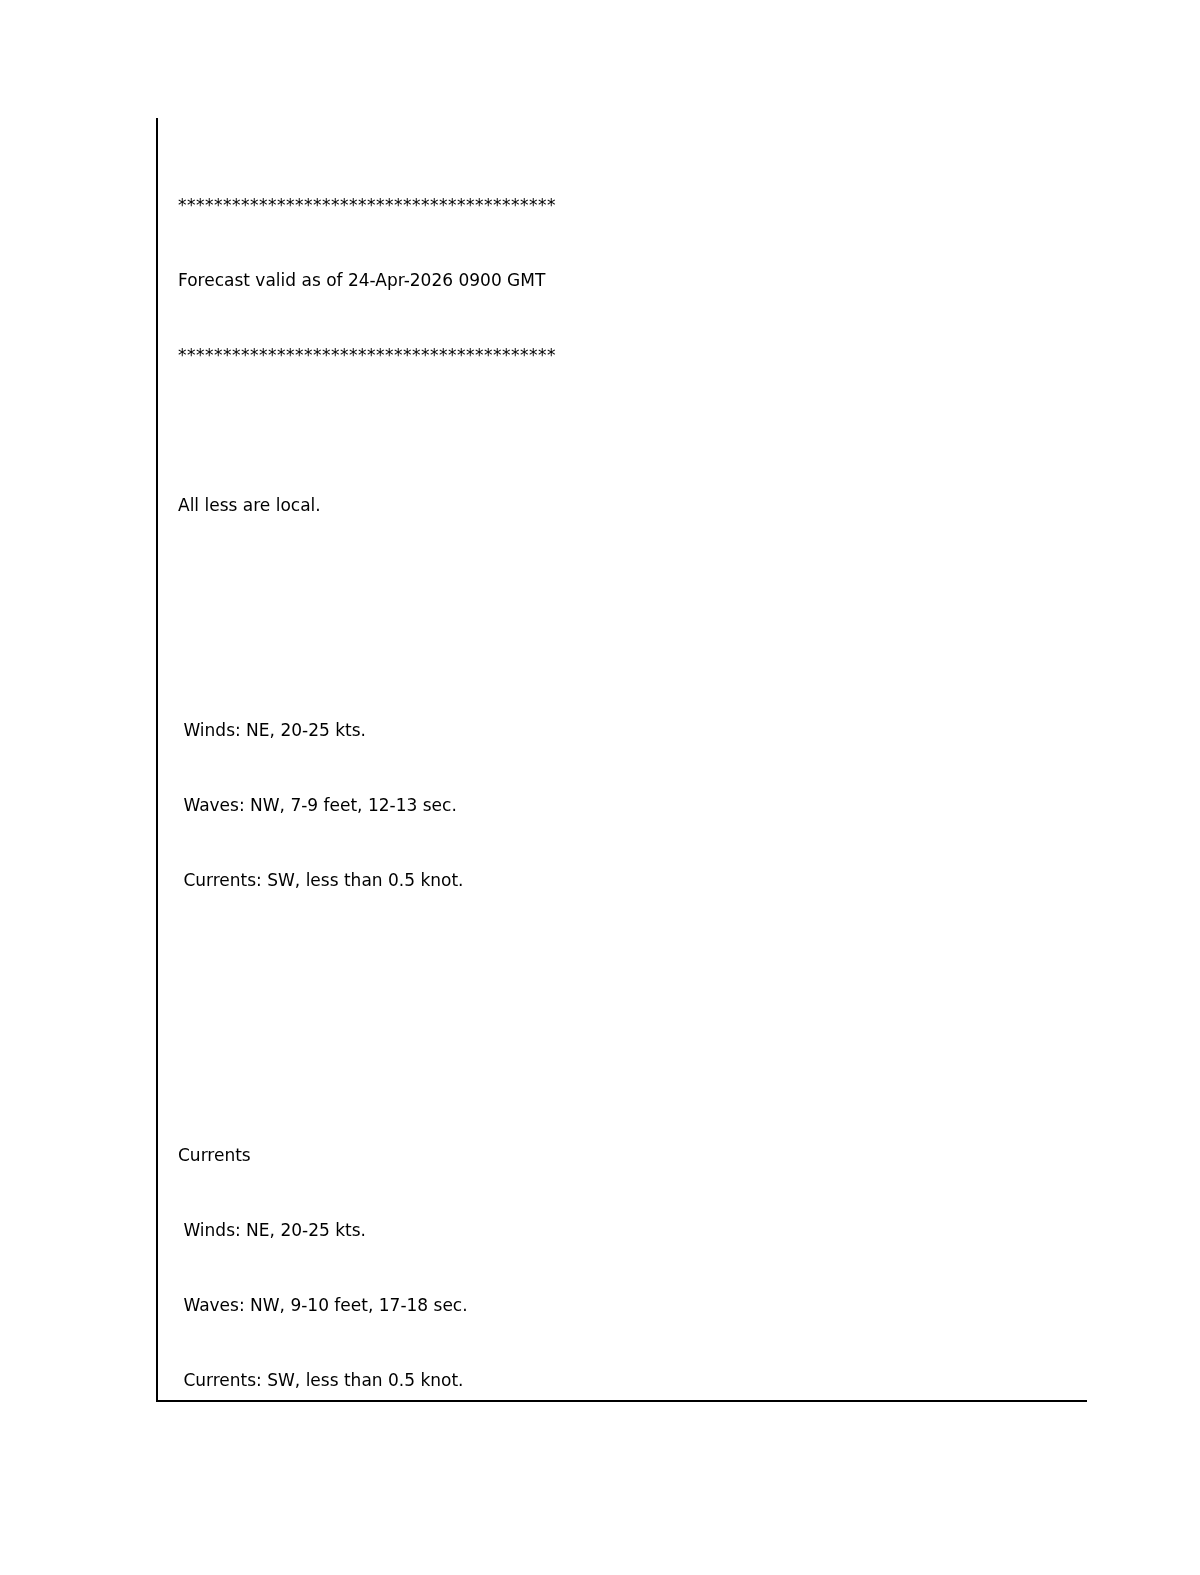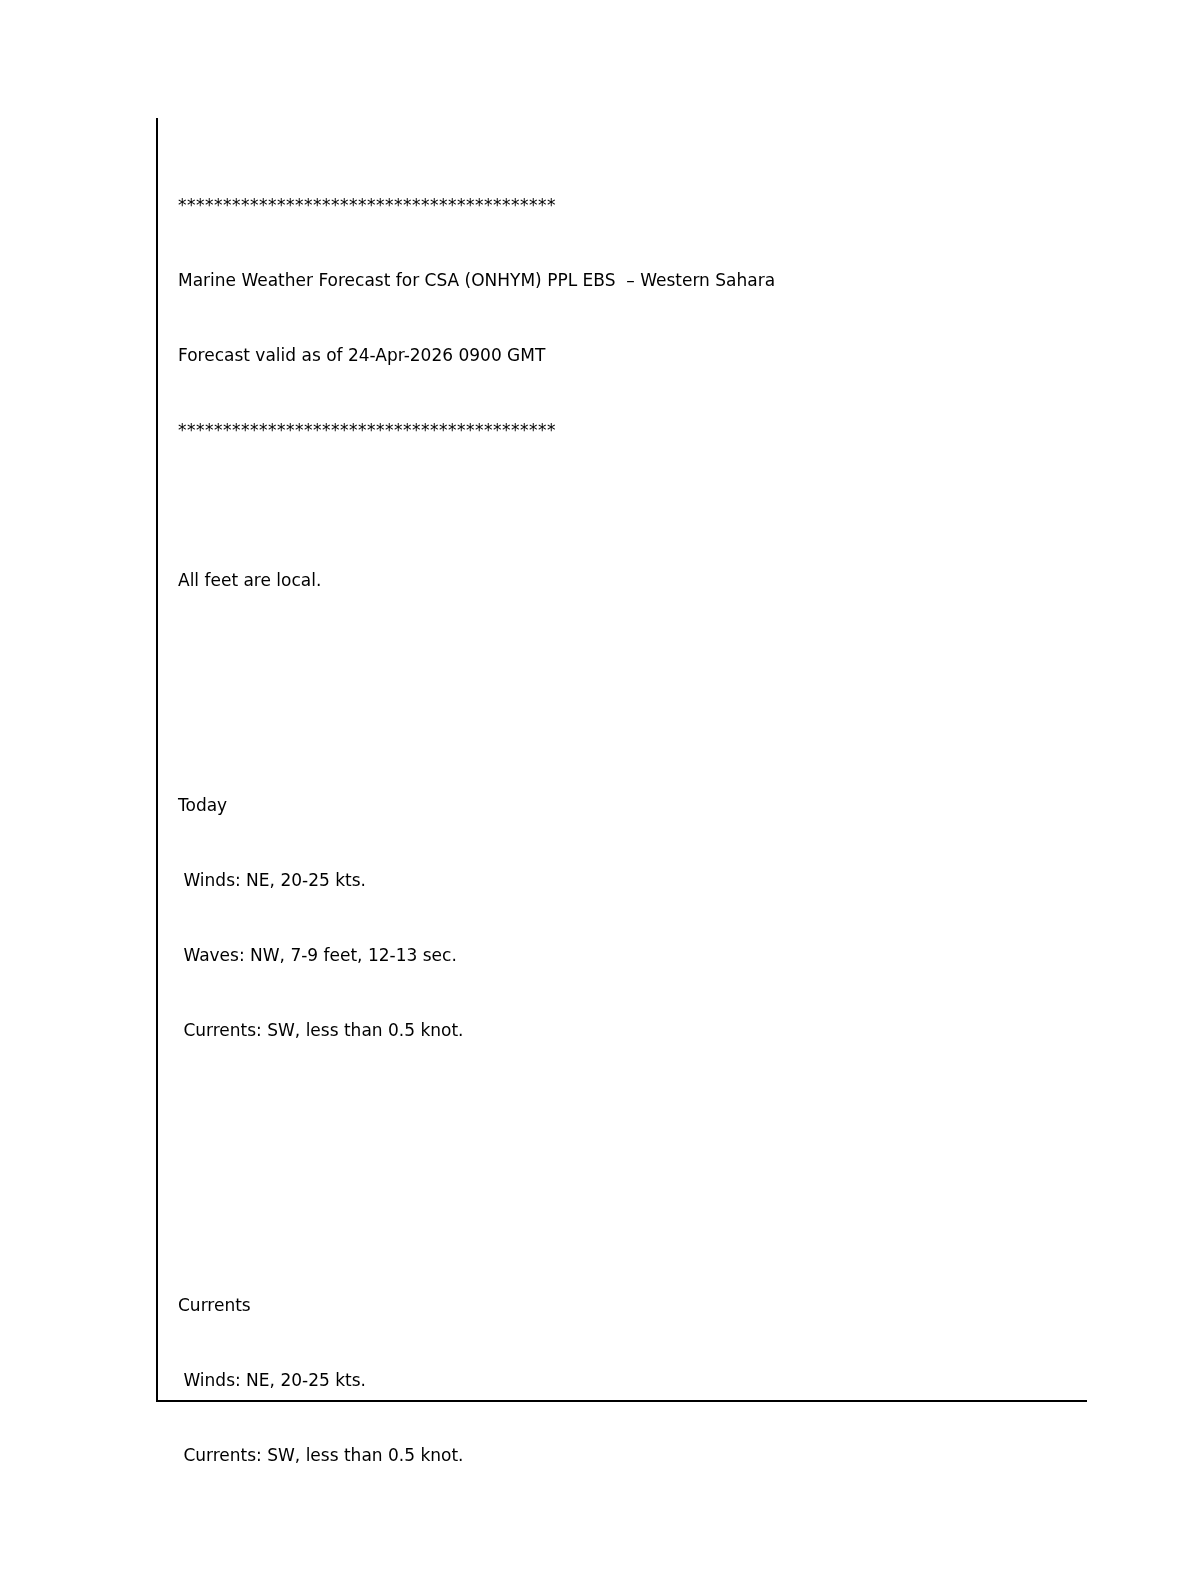--- a/index.html
+++ b/index.html
@@ -45,38 +45,37 @@
 </head>
 <body>
 
 <div class="page">
 
   <div class="frame-border"></div>
 
   <div class="content">
 
     <div class="line divider">******************************************</div>
-    <div class="line">Marine Weather Forecast for CSA (ONHYM) PPL EBS  – Western Sahara</div>
     <div class="line">Forecast valid as of 24-Apr-2026 0900 GMT</div>
     <div class="line divider">******************************************</div>
     <div class="line blank"></div>
-    <div class="line">All feet are local.</div>
+    <div class="line">All less are local.</div>
     <div class="line blank"></div>
 
     <div class="section">
-      <div class="line">Today</div>
       <div class="line"> Winds: NE, 20-25 kts.</div>
       <div class="line"> Waves: NW, 7-9 feet, 12-13 sec.</div>
       <div class="line"> Currents: SW, less than 0.5 knot.</div>
       <div class="line blank"></div>
     </div>
 
     <div class="section">
       <div class="line">Currents</div>
       <div class="line"> Winds: NE, 20-25 kts.</div>
+      <div class="line"> Waves: NW, 9-10 feet, 17-18 sec.</div>
       <div class="line"> Currents: SW, less than 0.5 knot.</div>
       
     </div>
 
     
 
     
 
     
 

